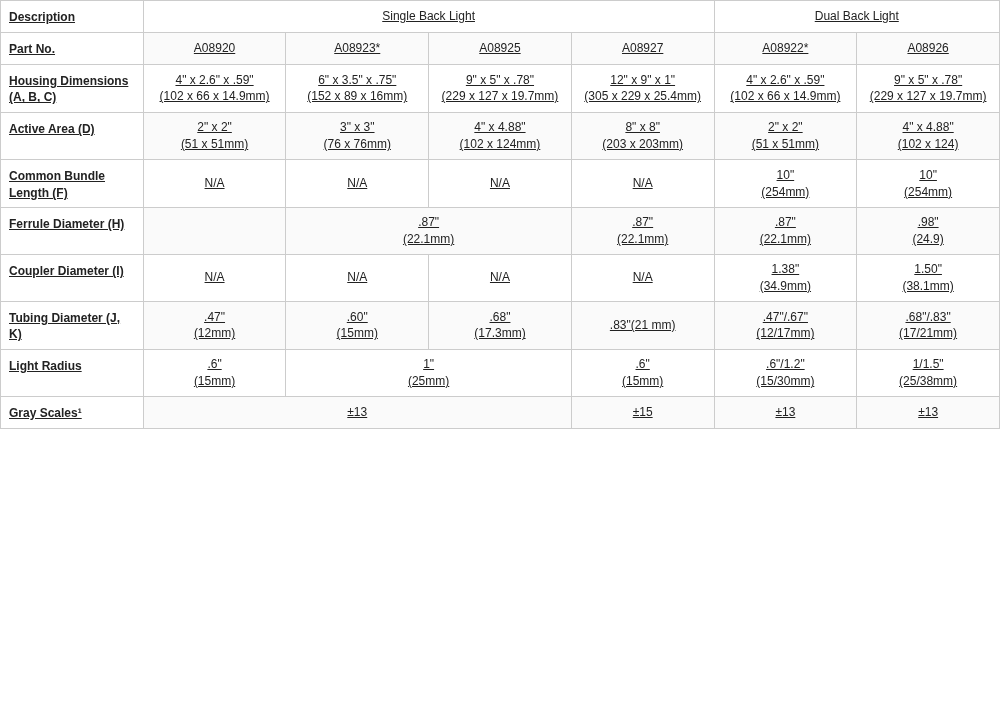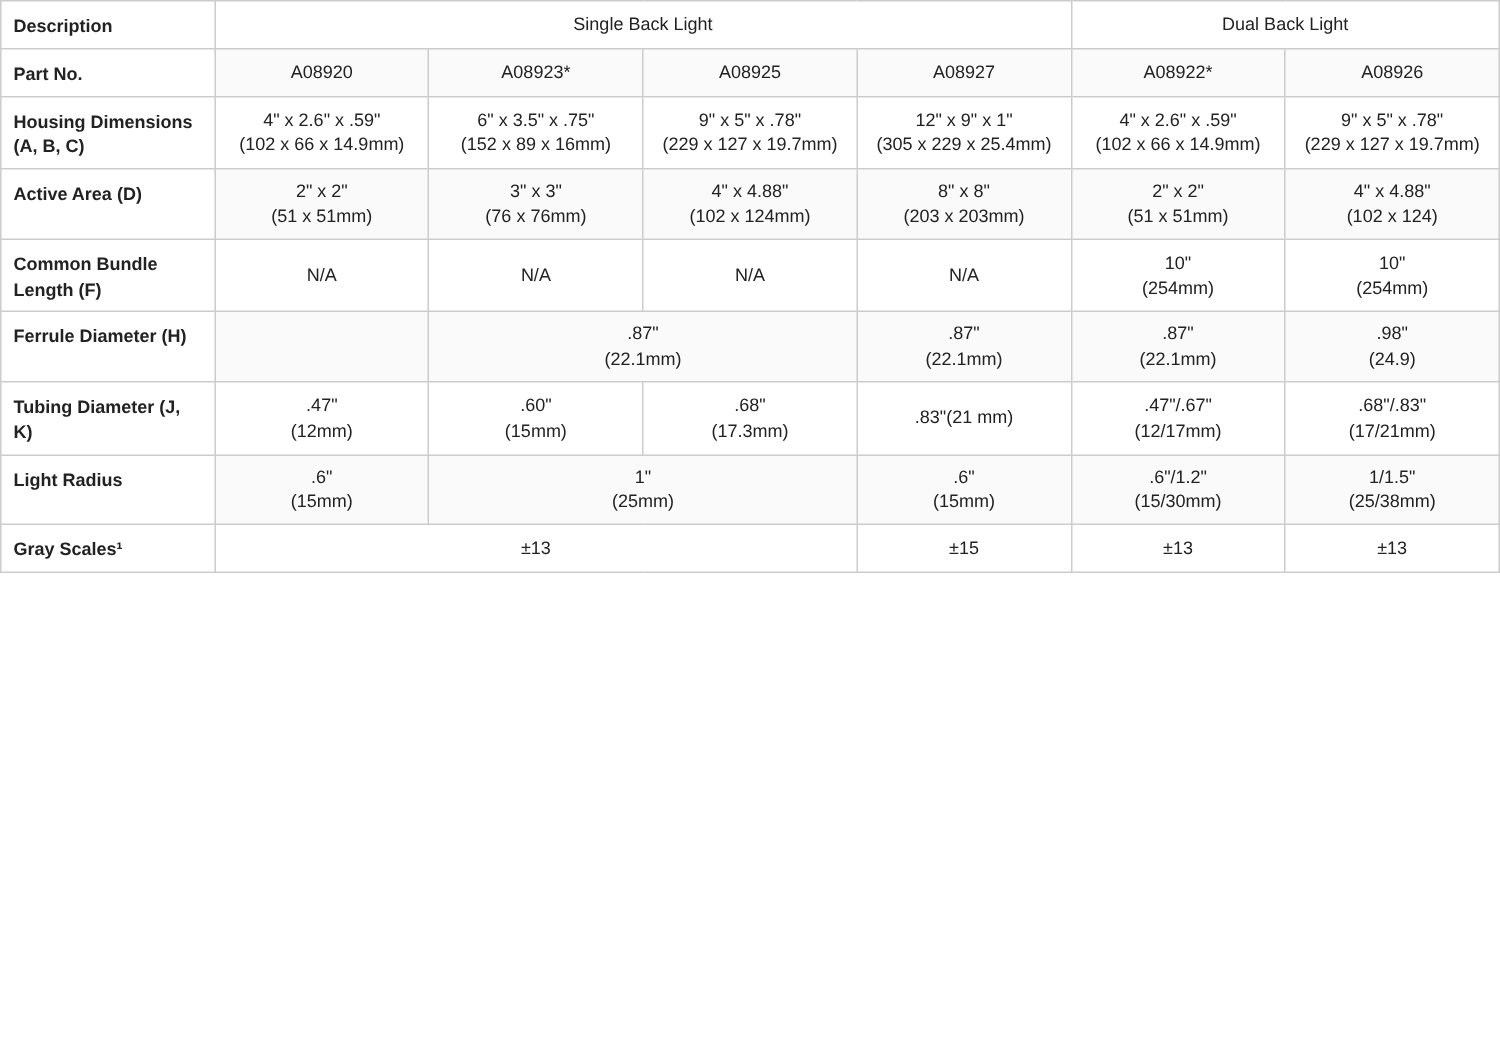--- a/index.html
+++ b/index.html
@@ -8,20 +8,21 @@
       font-size: 12px;
       background: #fff;
       color: #222;
       width: 1000px;
       min-height: 708px;
     }
     table {
       width: 100%;
       border-collapse: collapse;
       table-layout: fixed;
+      text-decoration: underline;
     }
     th, td {
       border: 1px solid #ccc;
       padding: 6px 8px;
       vertical-align: middle;
       text-align: center;
       line-height: 1.4;
     }
     th {
       background: #f5f5f5;
@@ -124,20 +125,31 @@
       <td colspan="2" style="white-space:pre-line">.87"
 (22.1mm)</td>
       <td style="white-space:pre-line">.87"
 (22.1mm)</td>
       <td style="white-space:pre-line">.87"
 (22.1mm)</td>
       <td style="white-space:pre-line">.98"
 (24.9)</td>
     </tr>
 
+    <tr>
+      <td class="desc-cell">Coupler Diameter (I)</td>
+      <td>N/A</td>
+      <td>N/A</td>
+      <td>N/A</td>
+      <td>N/A</td>
+      <td style="white-space:pre-line">1.38"
+(34.9mm)</td>
+      <td style="white-space:pre-line">1.50"
+(38.1mm)</td>
+    </tr>
 
     <tr>
       <td class="desc-cell">Tubing Diameter (J, K)</td>
       <td style="white-space:pre-line">.47"
 (12mm)</td>
       <td style="white-space:pre-line">.60"
 (15mm)</td>
       <td style="white-space:pre-line">.68"
 (17.3mm)</td>
       <td style="white-space:pre-line">.83"(21 mm)</td>

